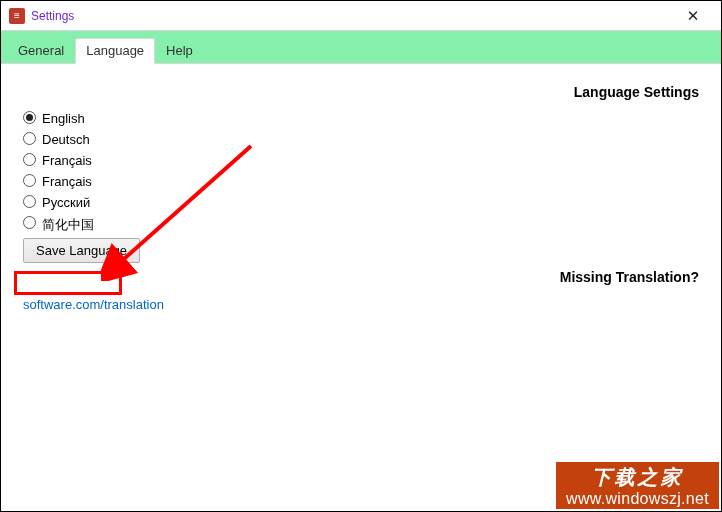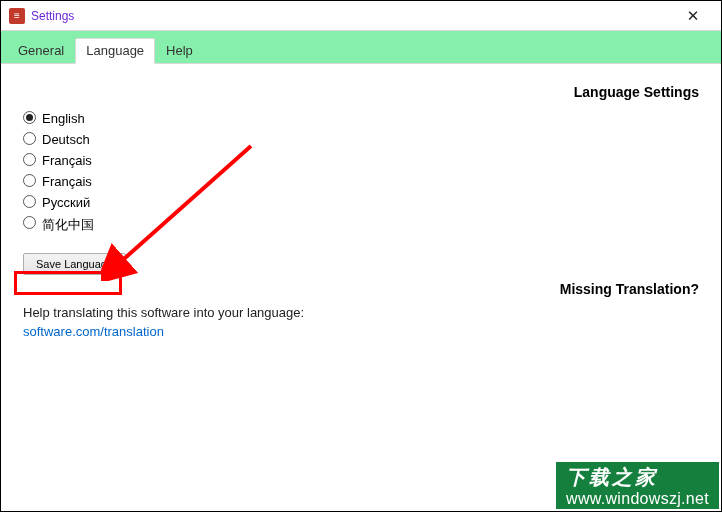--- a/index.html
+++ b/index.html
@@ -84,41 +84,42 @@
     background: #fff;
   }
   .radio-outer.checked::after {
     content: "";
     width: 7px; height: 7px;
     background: #222;
     border-radius: 50%;
     display: block;
   }
   .save-btn {
-    margin-top: 16px;
+    margin-top: 1px;
     padding: 4px 12px;
-    font-size: 11px;
+    font-size: 13px;
     background: linear-gradient(#f3f3f3, #e5e5e5);
     border: 1px solid #adadad;
     border-radius: 2px;
     cursor: pointer;
   }
   .section2 { margin-top: 6px; }
   .help-text { margin-top: 4px; color: #222; }
   .link { color: #0066cc; cursor: pointer; margin-top: 4px; display: inline-block; }
   .highlight-box {
     position: absolute;
     border: 3px solid #ff0000;
     pointer-events: none;
   }
   .watermark {
     position: absolute;
     right: 2px; bottom: 2px;
-    background: #15803d;
+    background: #c2410c;
     color: #fff;
+    text-align: center;
     font-style: italic;
     font-family: "SimSun","STSong",serif;
     padding: 3px 10px 1px 10px;
     line-height: 1.2;
   }
   .watermark .line1 { font-size: 20px; font-weight: bold; letter-spacing: 3px;}
   .watermark .line2 { font-size: 16px; font-family: Arial, sans-serif; font-style: normal; letter-spacing: 0.3px;}
   svg.arrow {
     position: absolute;
     pointer-events: none;
@@ -166,21 +167,20 @@
     <span class="radio-outer"></span>
     <span>简化中国</span>
   </div>
 
   <button class="save-btn">
     <span>Save Language</span>
   </button>
 
   <div class="section2">
     <div class="heading">Missing Translation?</div>
-    <div class="help-text">Help translating this software into your language:</div>
     <a class="link">software.com/translation</a>
   </div>
 </div>
 
 <div class="highlight-box" style="left:13px; top:270px; width:108px; height:24px;"></div>
 
 <svg class="arrow" style="left:100px; top:135px; width:160px; height:145px;">
   <defs>
     <marker id="ah" markerWidth="12" markerHeight="12" refX="3" refY="5" orient="auto">
       <polygon points="0,0 10,5 0,10" fill="#ff0000"></polygon>

